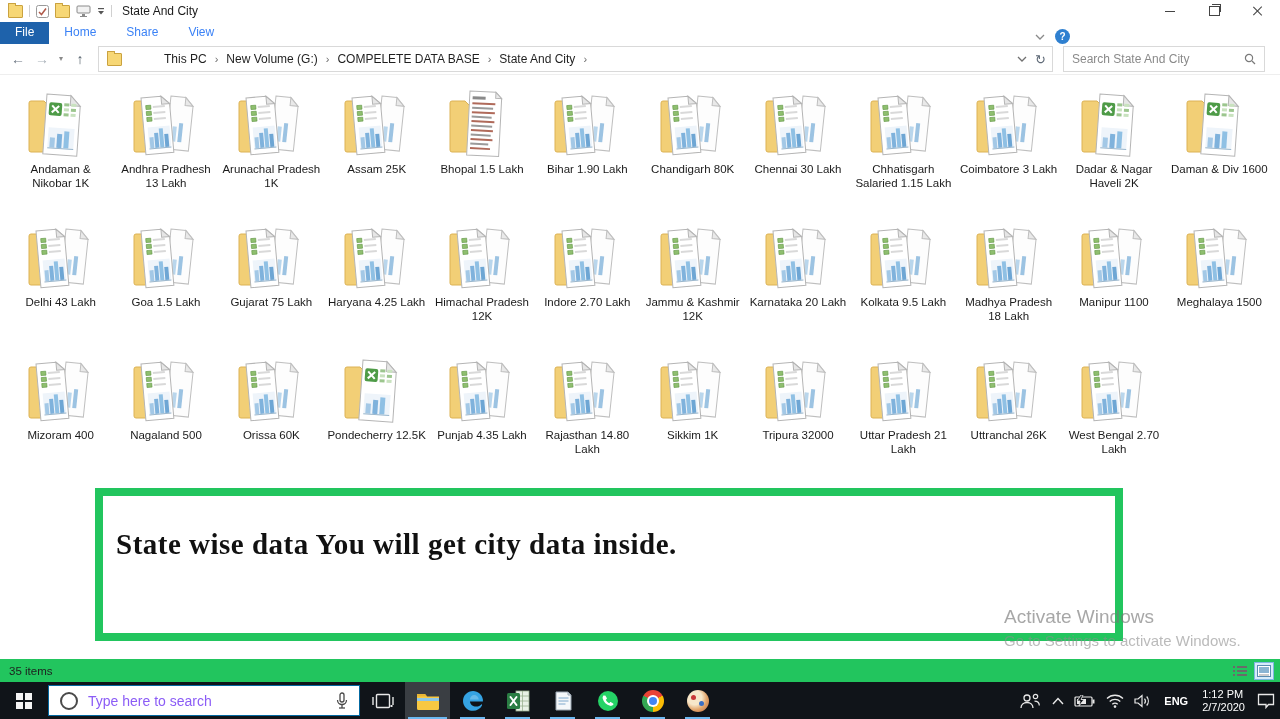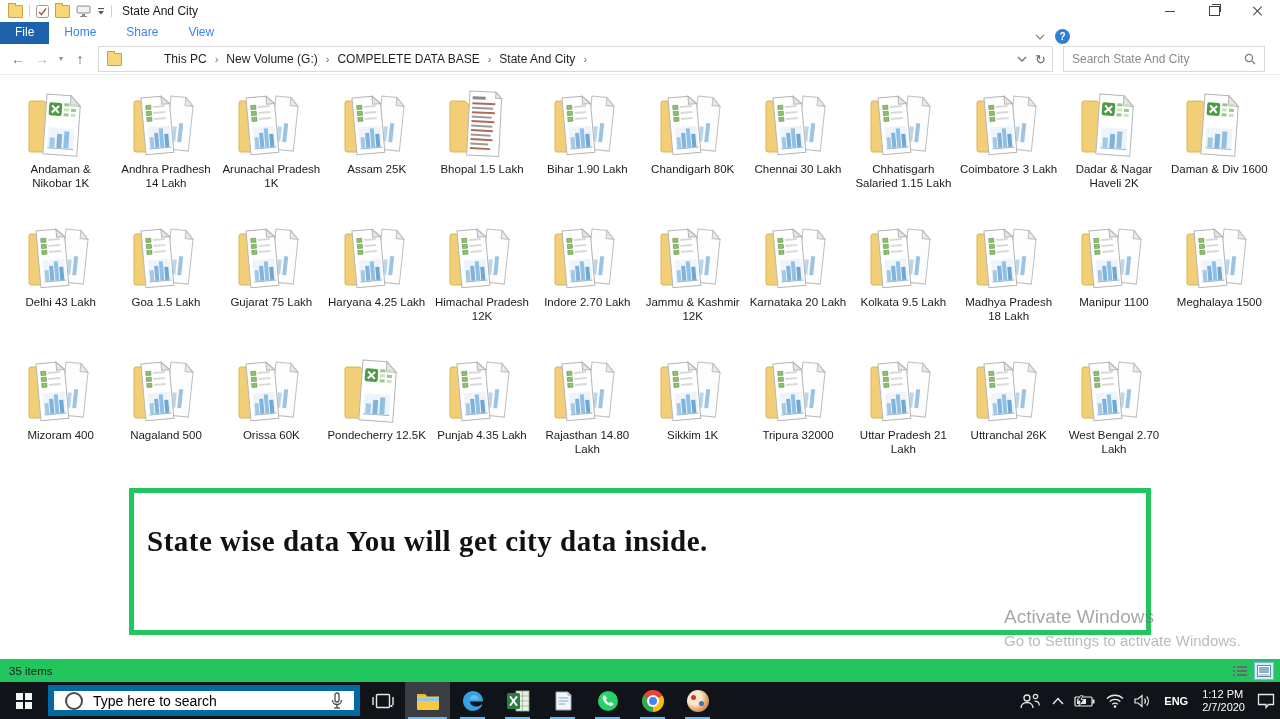--- a/index.html
+++ b/index.html
@@ -45,38 +45,38 @@
   .search-box{flex:0 0 auto;width:184px;height:24px;border:1px solid #d9d9d9;margin-left:10px;display:flex;align-items:center;padding:0 8px;font-size:12px;color:#8a8a8a;justify-content:space-between;}
 
   
   .grid{position:absolute;left:8px;top:85px;width:1264px;display:grid;grid-template-columns:repeat(12,1fr);grid-auto-rows:133px;}
   .folder-item{display:flex;flex-direction:column;align-items:center;padding-top:2px;}
   .folder-icon{width:80px;height:74px;}
   .folder-icon svg{display:block;width:80px;height:74px;}
   .folder-label{margin-top:2px;width:100px;text-align:center;font-size:11.5px;line-height:13.5px;color:#1b1b1b;}
 
   
-  .banner{position:absolute;left:95px;top:488px;width:1012px;height:137px;border:5px solid #22c55e;background:transparent;margin-left:34px;}
+  .banner{position:absolute;left:95px;top:488px;width:1012px;height:137px;border:8px solid #22c55e;background:transparent;}
   .banner-text{margin:32px 0 0 13px;font-family:"Liberation Serif",serif;font-weight:bold;font-size:29px;color:#111;letter-spacing:0.5px;}
 
   
   .watermark{position:absolute;left:1004px;top:606px;color:#9f9f9f;}
   .wm1{font-size:19px;color:rgba(120,120,120,0.65);}
   .wm2{font-size:15px;margin-top:4px;color:rgba(140,140,140,0.6);}
 
   
   .statusbar{position:absolute;left:0;top:659px;width:1280px;height:23px;background:#22c55e;display:flex;align-items:center;font-size:11.5px;color:#1e1e1e;padding-left:9px;box-sizing:border-box;}
   .view-toggles{margin-left:auto;display:flex;align-items:center;gap:4px;padding-right:6px;}
   .vt{width:20px;height:18px;display:flex;align-items:center;justify-content:center;}
   .vt.selected{background:#d6ebfa;border:1px solid #7fb6e0;box-sizing:border-box;}
 
   
   .taskbar{position:absolute;left:0;top:682px;width:1280px;height:37px;background:#101419;display:flex;align-items:center;}
   .tb-start{width:48px;height:37px;display:flex;align-items:center;justify-content:center;}
-  .tb-search{width:312px;height:31px;background:#fff;border:6px solid #0369a1;box-sizing:border-box;display:flex;align-items:center;gap:9px;padding:0 10px;font-size:14px;color:#000000;}
+  .tb-search{width:312px;height:31px;background:#fff;border:1px solid #0369a1;box-sizing:border-box;display:flex;align-items:center;gap:9px;padding:0 10px;font-size:14px;color:#8b5cf6;}
   .tb-search .ph{flex:1;}
   .tb-btn{width:45px;height:37px;display:flex;align-items:center;justify-content:center;position:relative;}
   .tb-btn.running::after{content:"";position:absolute;bottom:0;left:10px;right:10px;height:2px;background:#6cb8f0;}
   .tb-btn.active{background:#3a3e43;}
   .tb-btn.active::after{left:3px;right:3px;}
   .tray{margin-left:auto;display:flex;align-items:center;height:37px;}
   .tray-item{height:37px;display:flex;align-items:center;justify-content:center;padding:0 5px;color:#e8e8e8;}
   .tray-lang{font-size:11px;color:#fff;padding:0 7px;font-weight:bold;}
   .tray-clock{font-size:11px;color:#fff;line-height:13px;text-align:left;padding:0 7px;}
   .chrome-ball{width:22px;height:22px;border-radius:50%;background:conic-gradient(from -60deg,#ea4335 0 120deg,#fbbc05 0 240deg,#34a853 0 360deg);position:relative;}
@@ -220,21 +220,21 @@
               <rect x="11" y="21" width="12" height="2" fill="#d9d9d9"></rect>
               <rect x="4" y="30" width="22" height="22" fill="#eef4fa"></rect>
               <rect x="5" y="40" width="4" height="11" fill="#a3c8e6"></rect>
               <rect x="10" y="36" width="4" height="15" fill="#7fb2dc"></rect>
               <rect x="15" y="32" width="4" height="19" fill="#8fc0e4"></rect>
               <rect x="20" y="38" width="4" height="13" fill="#6ea6d4"></rect>
               <rect x="4" y="51" width="22" height="1" fill="#9bb7cc"></rect>
             </g>
           </svg>
         </span>
-    <span class="folder-label">Andhra Pradhesh 14 Lakh</span>
+    <span class="folder-label">Andhra Pradhesh 13 Lakh</span>
   </div>
 
   <div class="folder-item">
     <span class="folder-icon">
           <svg viewBox="0 0 80 74">
             <path d="M10 14 h13 l4 4 h15 q2 0 2 2 v43 q0 2 -2 2 H10 q-2 0 -2 -2 V16 q0 -2 2 -2 z" fill="#f2cf76" stroke="#dcb254" stroke-width="1"></path>
             <path d="M41 21 v42" stroke="#e6c063" stroke-width="1.5"></path>
             <g transform="translate(45 9) rotate(6)">
               <path d="M0 0 h15 l8 8 v45 h-23 z" fill="#fdfdfd" stroke="#bfbfbf"></path>
               <path d="M15 0 l8 8 h-8 z" fill="#e9e9e9" stroke="#bfbfbf"></path>

